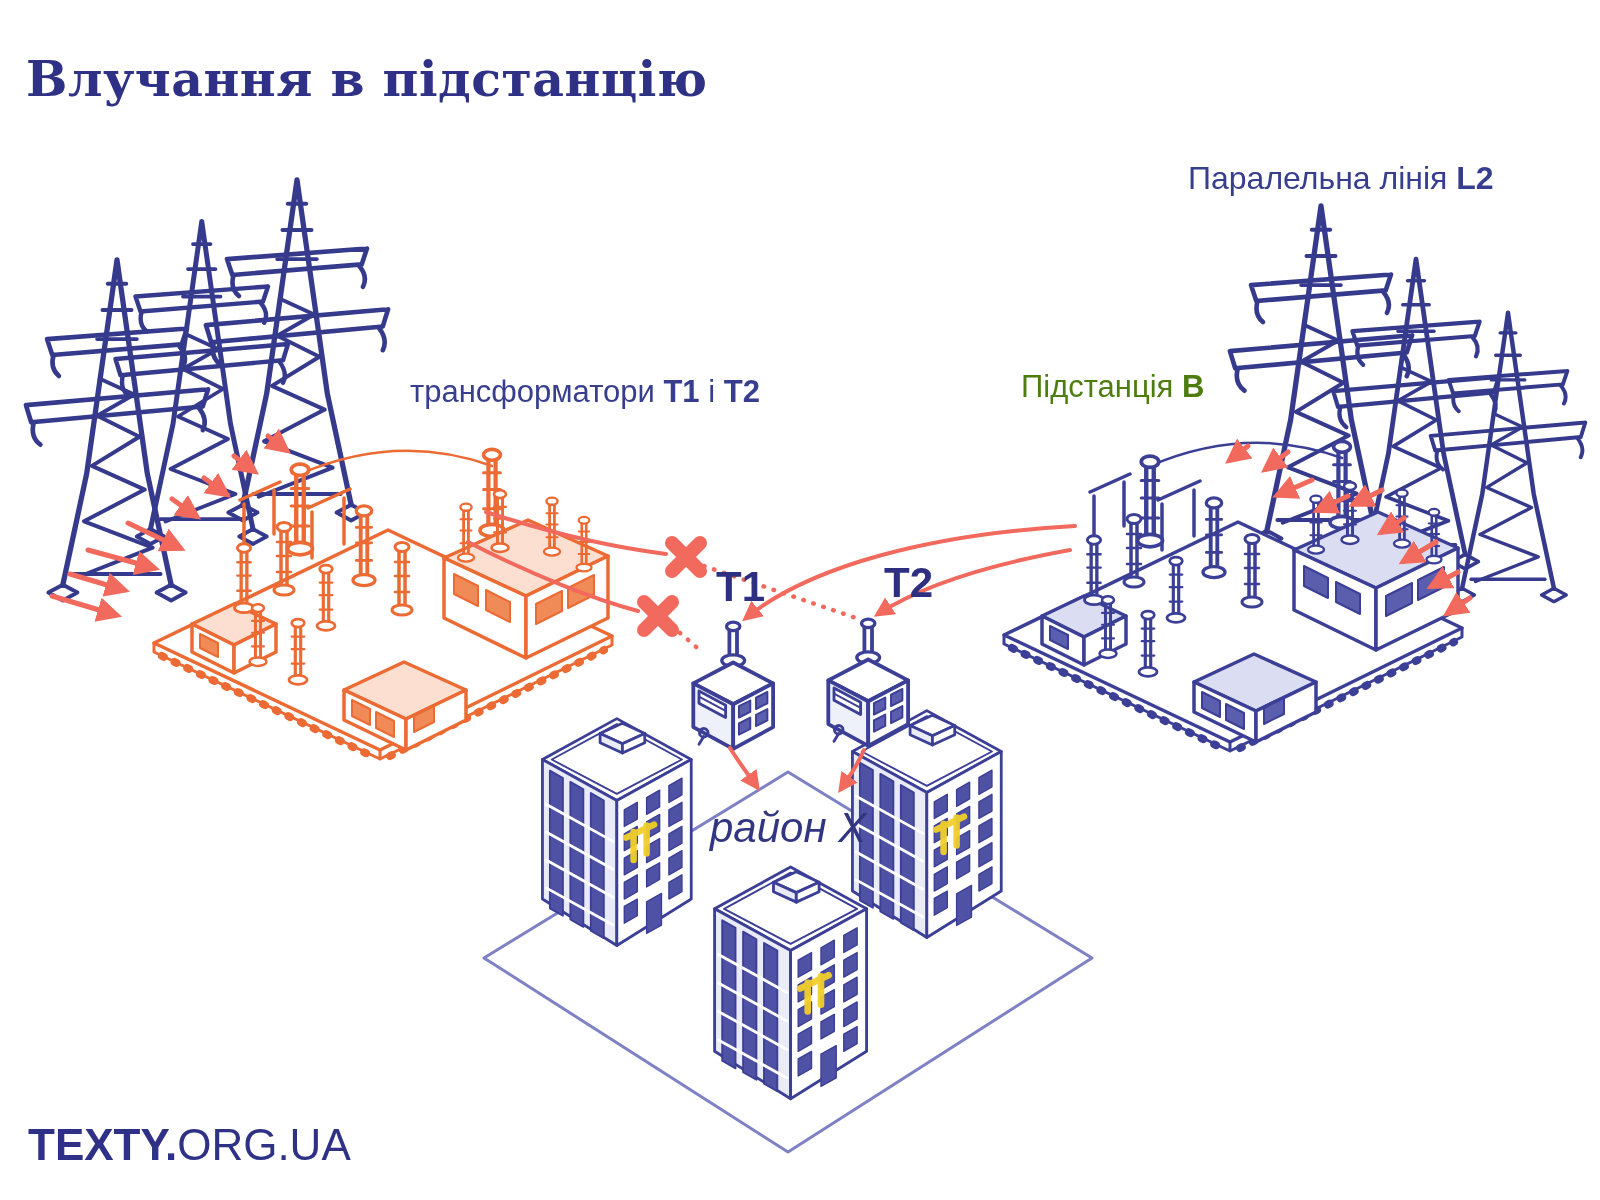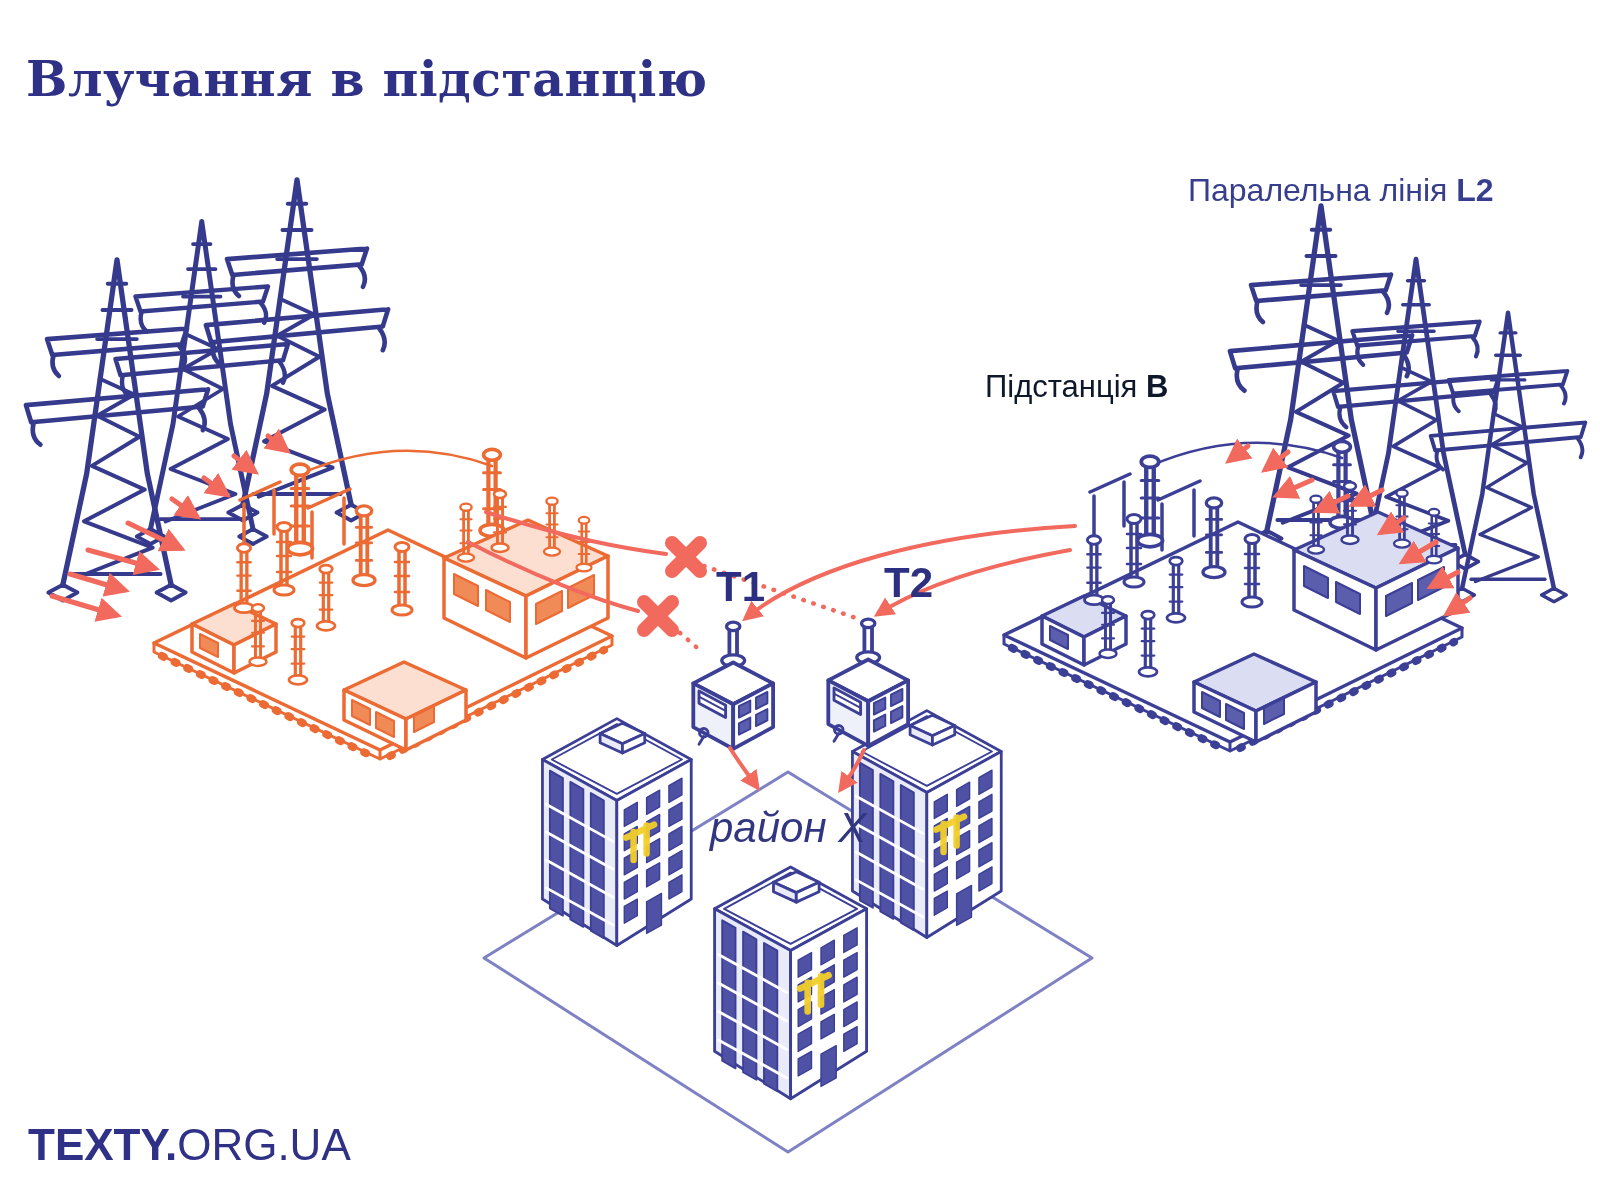--- a/index.html
+++ b/index.html
@@ -5,25 +5,25 @@
   html,body{margin:0;padding:0;background:#fff;}
   .stage{position:relative;width:1600px;height:1200px;background:#ffffff;overflow:hidden;
          font-family:"Liberation Sans",sans-serif;}
   .scene{position:absolute;left:0;top:0;}
   .txt{position:absolute;white-space:nowrap;}
   .page-title{left:26px;top:50px;font-family:"DejaVu Serif",serif;font-weight:700;
               font-size:49px;color:#2e3185;letter-spacing:.5px;}
   .lbl{font-size:31px;color:#373e8e;}
   .lbl b{font-weight:700;}
   .lbl-l1{left:26px;top:141px;}
-  .lbl-l2{left:1188px;top:160px;font-size:32px;margin-top:12px;}
+  .lbl-l2{left:1188px;top:160px;font-size:32px;}
   .cap-a{left:410px;top:374px;font-size:31px;line-height:35px;color:#373e8e;}
   .cap-a b{font-weight:700;}
   .cap-a i{font-style:italic;}
-  .cap-b{left:985px;top:369px;font-size:31px;color:#0f172a;}
+  .cap-b{left:1021px;top:369px;font-size:31px;color:#4d7c0f;}
   .cap-b b{font-weight:700;}
   .tlabel{font-size:42px;font-weight:700;color:#2d3080;}
   .t1{left:716px;top:563px;}
   .t2{left:884px;top:559px;}
   .district-label{left:710px;top:804px;font-size:42px;font-style:italic;color:#32357f;}
   .footer{left:28px;top:1120px;font-size:44px;color:#2e3185;}
   .footer b{font-weight:700;}
   
   .pyl{color:#363a8c;}
   .subA{color:#ec6a33;--t1:#fcdfd0;--win:#f08a57;}
@@ -236,20 +236,21 @@
   </svg>
 
   <div class="txt page-title">Влучання в підстанцію</div>
 
 
   <div class="txt lbl lbl-l2">
     <span>Паралельна лінія </span><b>L2</b>
   </div>
 
   <div class="txt cap-a">
+    <div><span>трансформатори </span><b>T1</b><span> і </span><b>T2</b></div>
   </div>
 
   <div class="txt cap-b">
     <span>Підстанція </span><b>B</b>
   </div>
 
   <div class="txt tlabel t1">T1</div>
   <div class="txt tlabel t2">T2</div>
 
   <div class="txt district-label">район X</div>

